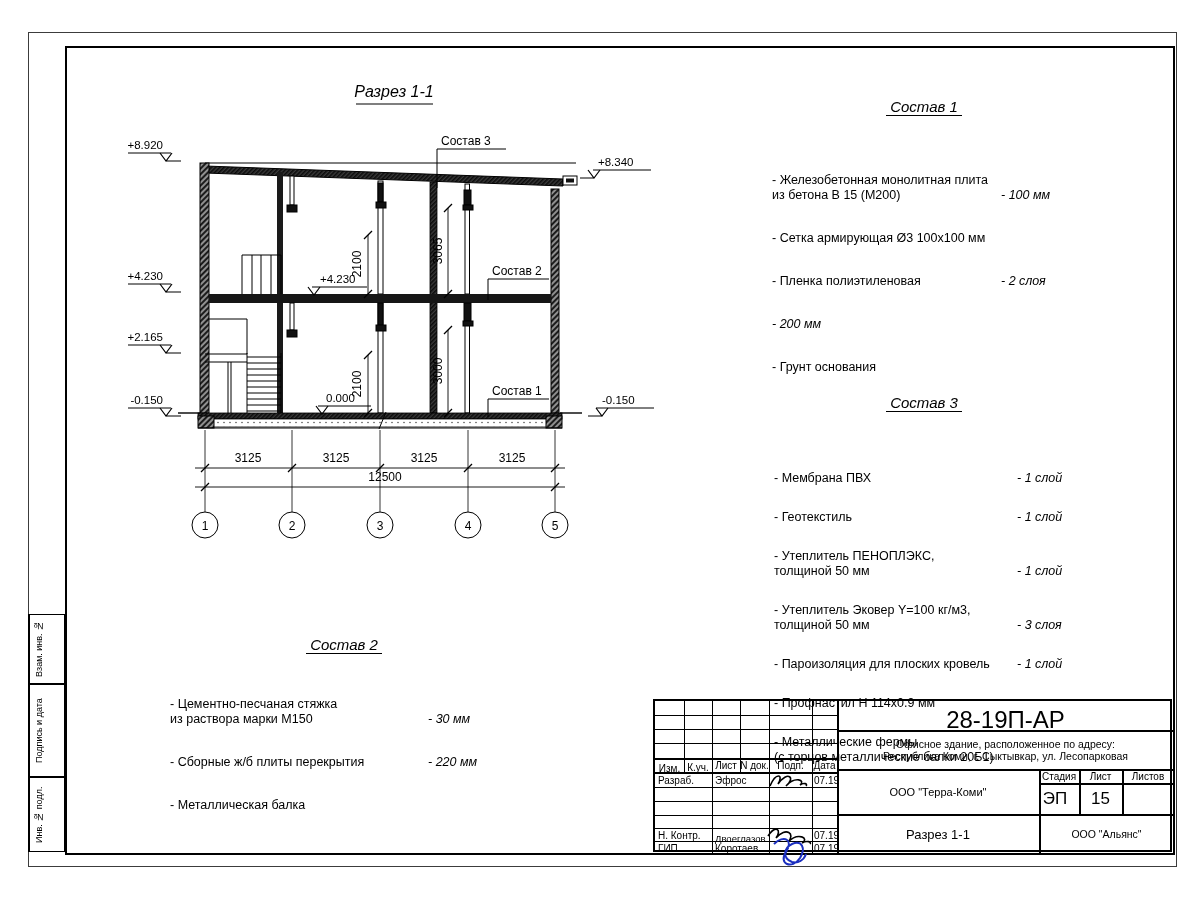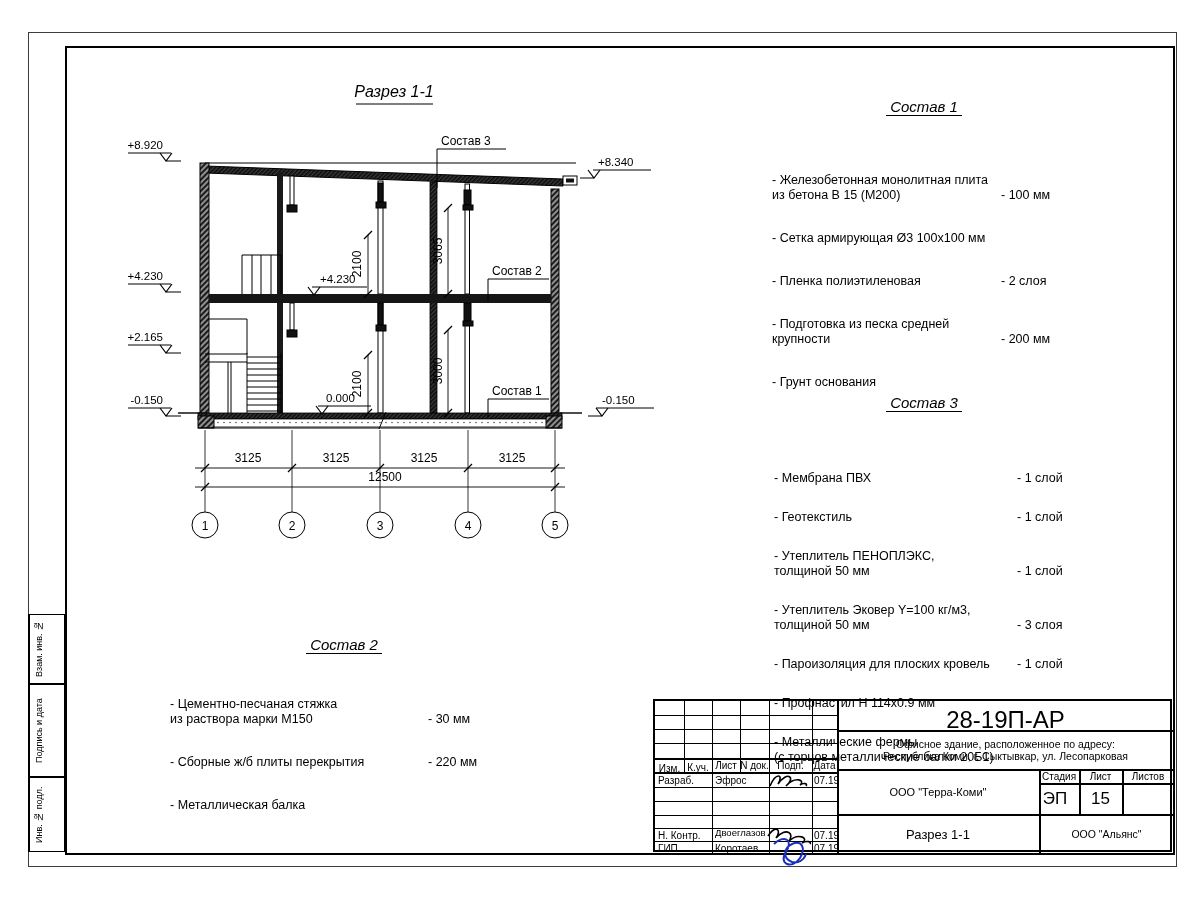--- a/index.html
+++ b/index.html
@@ -8,21 +8,21 @@
   
   #outer-frame{left:28px;top:32px;width:1147px;height:833px;border:1px solid #3c3c3c;}
   #inner-frame{left:65px;top:46px;width:1106px;height:805px;border:2px solid #000;}
   
   .dwg-text{font-size:12.5px;line-height:15px;white-space:pre-line;}
   .comp{position:absolute;}
   .comp-h{text-align:center;margin-bottom:0;}
   .comp-h span{display:inline-block;font-style:italic;font-size:15px;border-bottom:1.4px solid #000;padding:0 4px 1px 4px;}
   .ci{display:flex;align-items:flex-end;}
   .ci-n{flex:1;}
-  .ci-v{white-space:nowrap;}
+  .ci-v{white-space:nowrap;font-style:italic;}
   .m1{margin-top:42px;}.m2{margin-top:13px;}
   .m3{margin-top:44px;}.m4{margin-top:9px;gap:20px;}
   .m5{margin-top:28px;}
   
   #tblock{left:653px;top:699px;width:519px;height:153px;border:2px solid #000;box-sizing:border-box;font-size:10px;}
   .ln{position:absolute;background:#000;}
   .tb-txt{position:absolute;white-space:nowrap;}
   .tb-c{position:absolute;display:flex;align-items:center;justify-content:center;text-align:center;}
   
   .strip-box{position:absolute;left:28px;width:37px;border:1px solid #000;box-sizing:border-box;display:flex;}
@@ -205,22 +205,21 @@
       <path d="M488,399 H549 M488,399 V417" stroke="#000" stroke-width="1" fill="none"></path>
     </g>
   </svg>
 
   <div class="comp dwg-text" style="left:772px;top:84px;width:304px;">
     <div class="comp-h"><span>Состав 1</span></div>
     <div class="ci m1"><div class="ci-n">- Железобетонная  монолитная плита
   из бетона В 15 (М200)</div><div class="ci-v" style="width:75px">- 100 мм</div></div>
     <div class="ci m2"><div class="ci-n">- Сетка армирующая Ø3 100х100 мм</div><div class="ci-v" style="width:75px"></div></div>
     <div class="ci m2"><div class="ci-n">- Пленка полиэтиленовая</div><div class="ci-v" style="width:75px">-  2 слоя</div></div>
-    <div class="ci m2"><div class="ci-n">- Подготовка из песка средней
-  крупности</div><div class="ci-v" style="width:75px">- 200 мм</div></div>
+    <div class="ci m2"><div class="ci-v" style="width:75px">- 200 мм</div></div>
     <div class="ci m2"><div class="ci-n">- Грунт основания</div><div class="ci-v" style="width:75px"></div></div>
   </div>
 
   <div class="comp dwg-text" style="left:774px;top:380px;width:300px;">
     <div class="comp-h"><span>Состав 3</span></div>
     <div class="ci m3"><div class="ci-n">- Мембрана ПВХ</div><div class="ci-v" style="width:57px">- 1 слой</div></div>
     <div class="ci m4"><div class="ci-n">- Геотекстиль</div><div class="ci-v" style="width:57px">- 1 слой</div></div>
     <div class="ci m4"><div class="ci-n">- Утеплитель ПЕНОПЛЭКС,
   толщиной 50 мм</div><div class="ci-v" style="width:57px">- 1 слой</div></div>
     <div class="ci m4"><div class="ci-n">- Утеплитель Эковер Y=100 кг/м3,
@@ -286,21 +285,21 @@
         <span>Подп.</span>
       </div>
     <div class="tb-c" style="left:157px;top:58px;width:25px;height:13px">
         <span>Дата</span>
       </div>
 
     <div class="tb-txt" style="left:3px;top:74px">Разраб.</div>
     <div class="tb-txt" style="left:60px;top:74px">Эфрос</div>
     <div class="tb-txt" style="left:159px;top:74px">07.19</div>
     <div class="tb-txt" style="left:3px;top:129px">Н. Контр.</div>
-    <div class="tb-txt" style="left:60px;top:126px;font-size:9.5px">Двоеглазов</div>
+    <div class="tb-txt" style="left:60px;top:132px;font-size:9.5px">Двоеглазов</div>
     <div class="tb-txt" style="left:159px;top:129px">07.19</div>
     <div class="tb-txt" style="left:3px;top:142px">ГИП</div>
     <div class="tb-txt" style="left:60px;top:142px">Коротаев</div>
     <div class="tb-txt" style="left:159px;top:142px">07.19</div>
 
     <div class="tb-c" style="left:182px;top:4px;width:337px;height:29px;font-size:24px">
         <span>28-19П-АР</span>
       </div>
     <div class="tb-c" style="left:182px;top:29px;width:337px;height:39px;font-size:10.5px;white-space:pre-line"><span style="white-space:pre-line">Офисное здание, расположенное по адресу:
 Республика Коми, г. Сыктывкар, ул. Лесопарковая</span></div>

